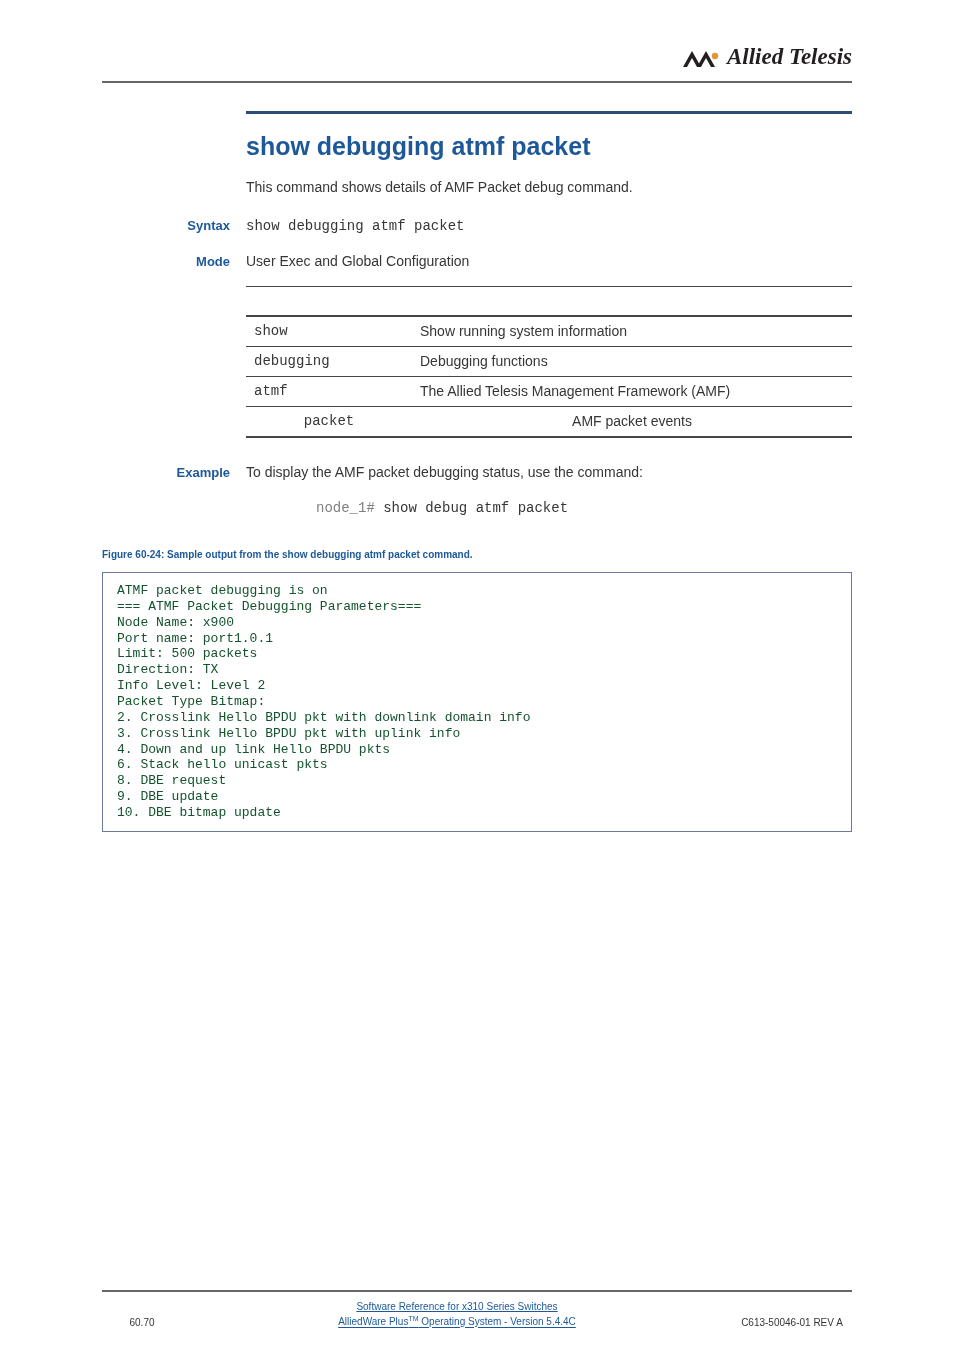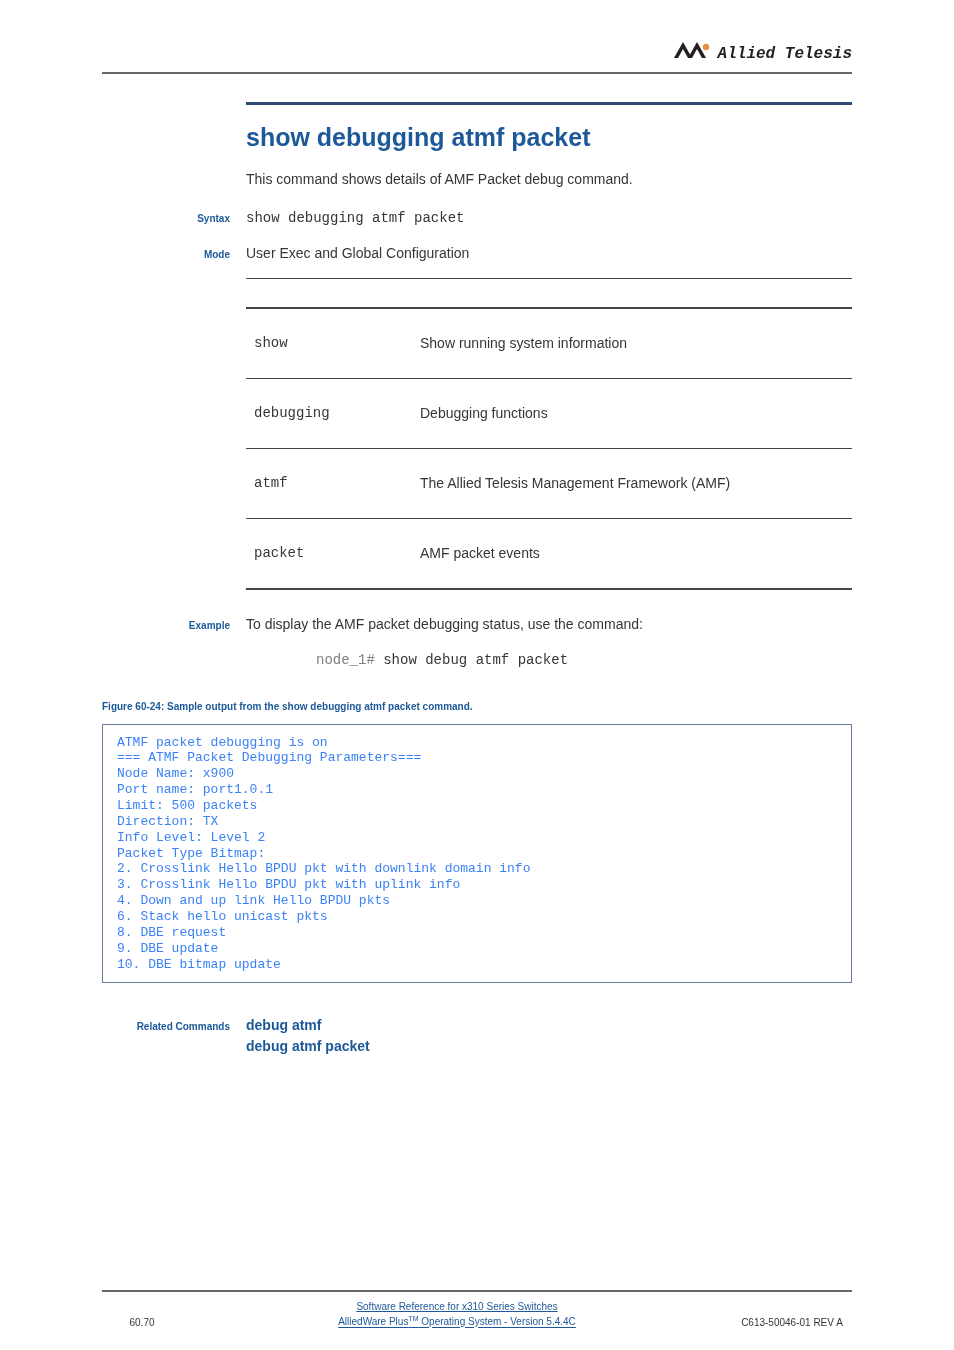--- a/index.html
+++ b/index.html
@@ -20,23 +20,23 @@
     position: relative;
   }
   .header {
     display: flex;
     justify-content: flex-end;
     align-items: flex-end;
     padding-bottom: 6px;
     border-bottom: 2px solid #676767;
   }
   .logo-text {
-    font-family: Liberation Mono, monospace;
-    font-weight: bold;
-    font-size: 16px;
+    font-family: Liberation Serif, serif;
+    font-weight: bold;
+    font-size: 23px;
     font-style: italic;
     color: #231f20;
     padding-left: 6px;
   }
   .logo-svg {
     display: inline-block;
     vertical-align: middle;
   }
   .content {
     padding-left: 144px;
@@ -60,21 +60,21 @@
     align-items: baseline;
     margin: 14px 0;
   }
   .section-label {
     width: 144px;
     margin-left: -144px;
     text-align: right;
     padding-right: 16px;
     color: #1d5999;
     font-weight: bold;
-    font-size: 10px;
+    font-size: 13px;
     box-sizing: border-box;
     flex-shrink: 0;
   }
   .section-body {
     flex: 1;
   }
   .mono {
     font-family: "Courier New", Courier, monospace;
     font-size: 14px;
   }
@@ -82,32 +82,33 @@
     border-top: 1px solid #454545;
     height: 0;
     margin-top: 10px;
   }
   table.param-table {
     width: 100%;
     border-collapse: collapse;
     margin-top: 28px;
   }
   table.param-table td {
-    padding: 24px 8px;
+    padding: 4px 8px;
     vertical-align: top;
   }
   table.param-table tr {
     border-top: 1px solid #454545;
     border-bottom: 1px solid #454545;
   }
   table.param-table tr:first-child {
     border-top: 2px solid #454545;
   }
   table.param-table tr:last-child {
     border-bottom: 2px solid #454545;
+    text-align: center;
   }
   table.param-table td:first-child {
     width: 150px;
   }
   .example-block {
     margin: 2px 0 0 70px;
   }
   .prompt {
     color: #808080;
     font-family: "Courier New", Courier, monospace;
@@ -119,21 +120,21 @@
     font-size: 10px;
     margin: 28px 0 10px 0;
   }
   .output-box {
     border: 1px solid #6b7c9a;
     padding: 10px 14px;
     white-space: pre;
     font-family: "Courier New", Courier, monospace;
     font-size: 13px;
     line-height: 1.22;
-    color: #3b82f6;
+    color: #14532d;
     overflow: hidden;
   }
   .related-cmd a {
     color: #1d5999;
     font-weight: bold;
     text-decoration: none;
     display: block;
   }
   .full-left {
     margin-left: -144px;
@@ -249,27 +250,20 @@
 Packet Type Bitmap:
 2. Crosslink Hello BPDU pkt with downlink domain info
 3. Crosslink Hello BPDU pkt with uplink info
 4. Down and up link Hello BPDU pkts
 6. Stack hello unicast pkts
 8. DBE request
 9. DBE update
 10. DBE bitmap update</div>
     </div>
 
-    <div class="section-row" style="margin-top:32px;">
-      <div class="section-label">Related Commands</div>
-      <div class="section-body related-cmd">
-        <a href="#">debug atmf</a>
-        <a href="#">debug atmf packet</a>
-      </div>
-    </div>
 
   </div>
 
   <div class="footer">
     <div class="footer-row">
       <div class="footer-left">60.70</div>
       <div class="footer-center">
         <span>Software Reference for x310 Series Switches</span><br>
         <span>AlliedWare Plus</span><sup>TM</sup><span> Operating System  - Version 5.4.4C</span>
       </div>

